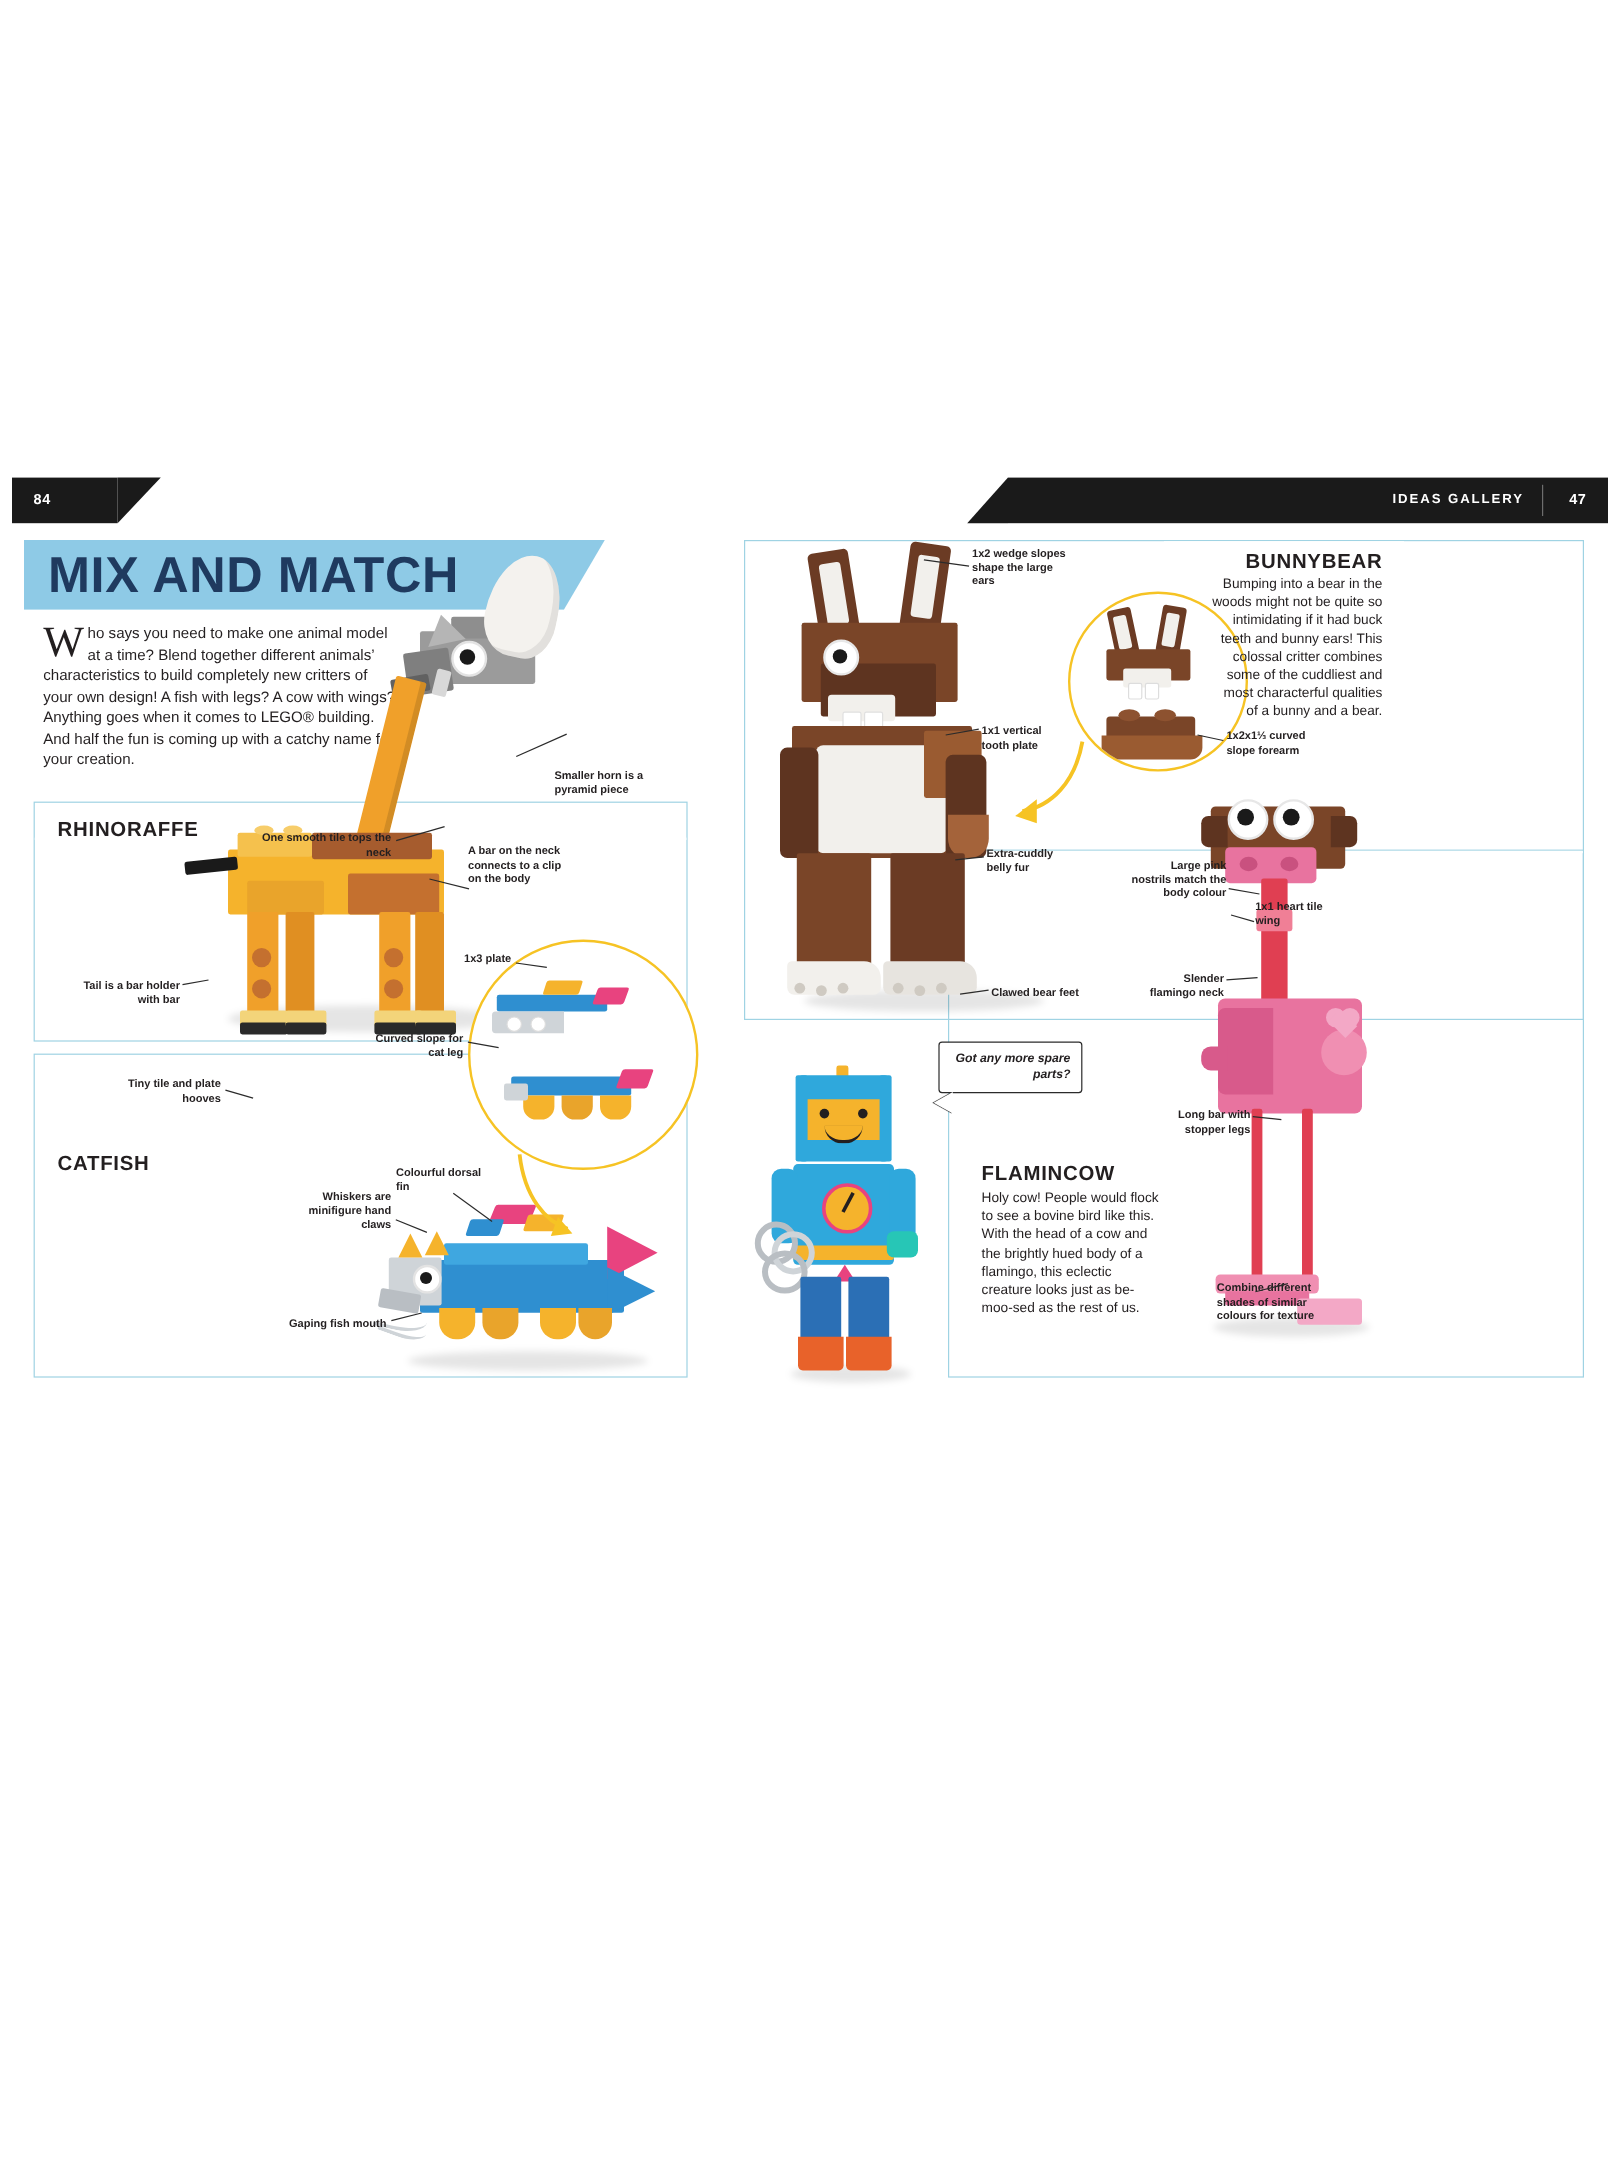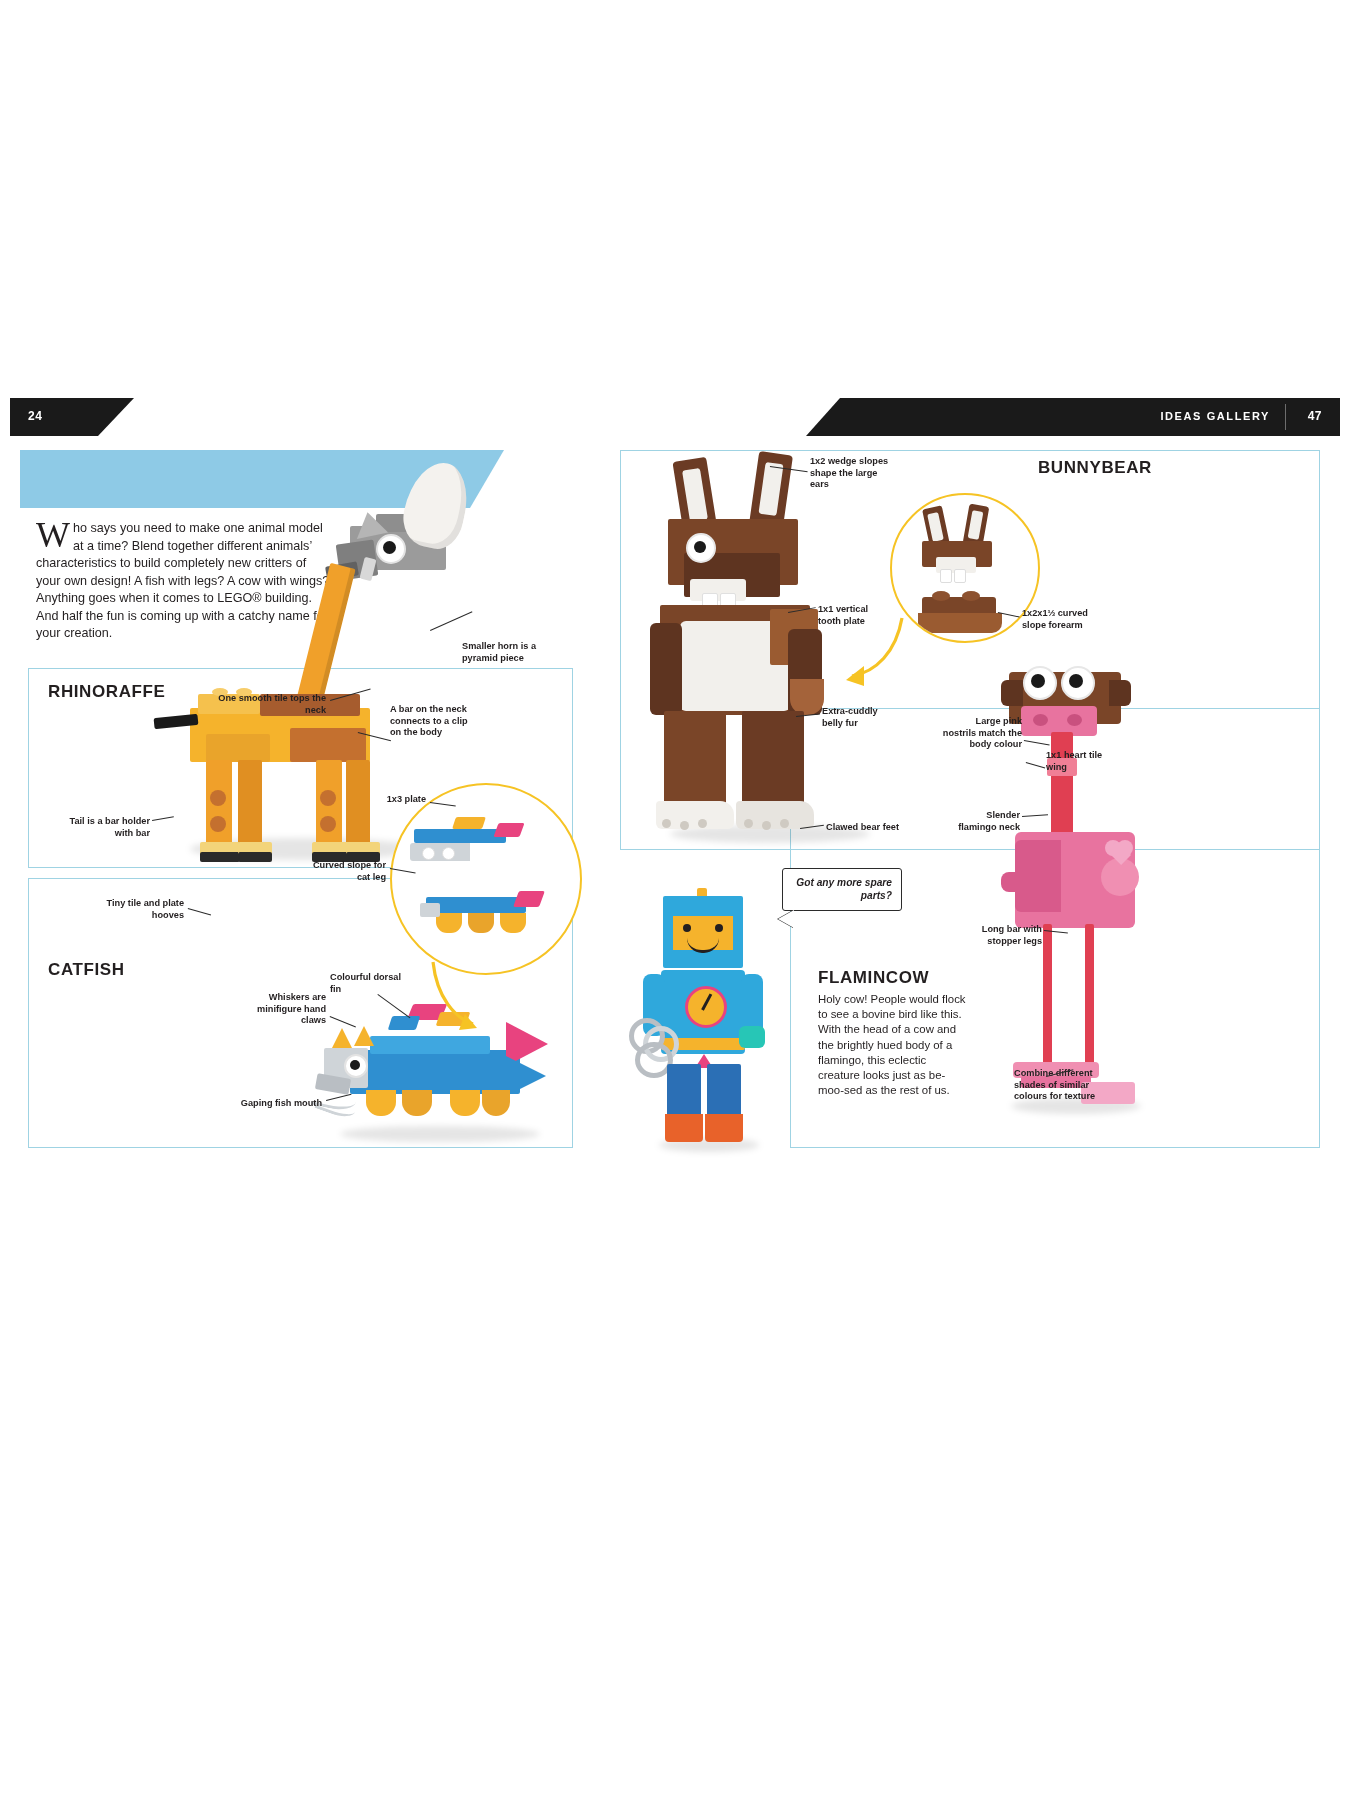--- a/index.html
+++ b/index.html
@@ -237,27 +237,28 @@
 </head>
 <body>
 
 <div id="spread">
 
   <div class="hdr-band" id="hdr-left"></div>
   <div id="hdr-left-slant"></div>
   <div class="hdr-band" id="hdr-right"></div>
   <div id="hdr-right-slant"></div>
 
-  <div class="folio" id="folio-46">24</div>
+  <div class="folio" id="folio-46">84</div>
   <div id="running-head">IDEAS GALLERY</div>
   <div id="rh-divider"></div>
   <div class="folio" id="folio-47">47</div>
 
   <div id="title-banner"></div>
   <div id="title-banner-slant"></div>
+  <div id="page-title">MIX AND MATCH</div>
 
   <div id="intro">
     <span id="intro-dropcap">W</span><span>ho says you need to make one animal model at a time? Blend together different animals’ characteristics to build completely new critters of your own design! A fish with legs? A cow with wings? Anything goes when it comes to LEGO® building. And half the fun is coming up with a catchy name for your creation.</span>
   </div>
 
   <div class="rule-box" id="box-rhino"></div>
   <div class="rule-box" id="box-catfish"></div>
   <div class="rule-box" id="box-bunny"></div>
   <div class="rule-box" id="box-flam"></div>
 
@@ -506,20 +507,21 @@
     <div class="brick" style="left:72px;top:176px;width:34px;height:62px;background:#2b6fb5;"></div>
     <div class="brick" style="left:30px;top:226px;width:38px;height:28px;background:#e8622a;border-radius:0 0 4px 4px;"></div>
     <div class="brick" style="left:70px;top:226px;width:38px;height:28px;background:#e8622a;border-radius:0 0 4px 4px;"></div>
   </div>
 
   <div class="sect-head" id="head-rhino">RHINORAFFE</div>
 
   <div class="sect-head" id="head-catfish">CATFISH</div>
 
   <div class="sect-head" id="head-bunny" style="text-align:right;width:142px;">BUNNYBEAR</div>
+  <div class="body-copy" id="copy-bunny">Bumping into a bear in the woods might not be quite so intimidating if it had buck teeth and bunny ears! This colossal critter combines some of the cuddliest and most characterful qualities of a bunny and a bear.</div>
 
   <div class="sect-head" id="head-flam">FLAMINCOW</div>
   <div class="body-copy" id="copy-flam">Holy cow! People would flock to see a bovine bird like this. With the head of a cow and the brightly hued body of a flamingo, this eclectic creature looks just as be-moo-sed as the rest of us.</div>
 
   <div class="callout" style="left:452px;top:243px;width:92px;">Smaller horn is a pyramid piece</div>
   <div class="leader" style="left:420px;top:232px;width:46px;transform:rotate(-24deg);"></div>
 
   <div class="callout r" style="left:206px;top:295px;width:110px;">One smooth tile tops the neck</div>
   <div class="leader" style="left:320px;top:302px;width:42px;transform:rotate(-16deg);"></div>
 

